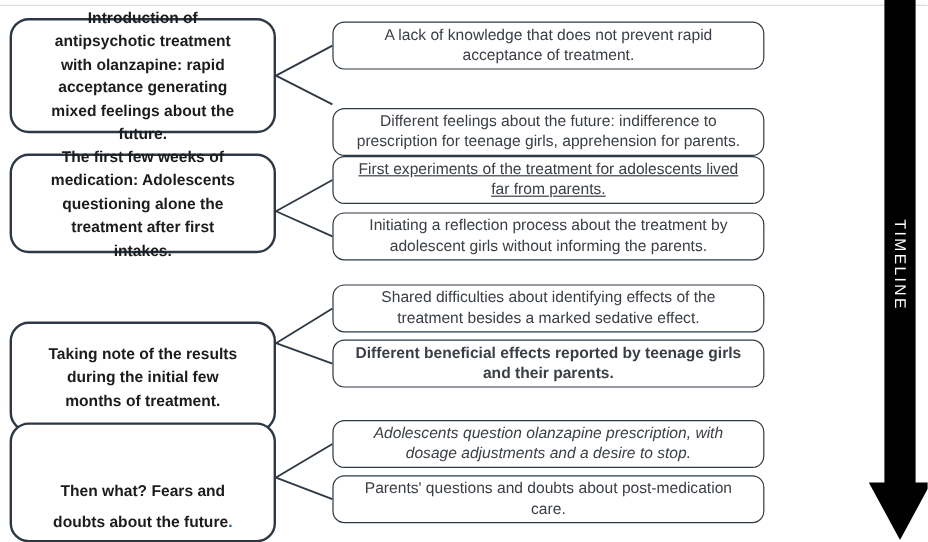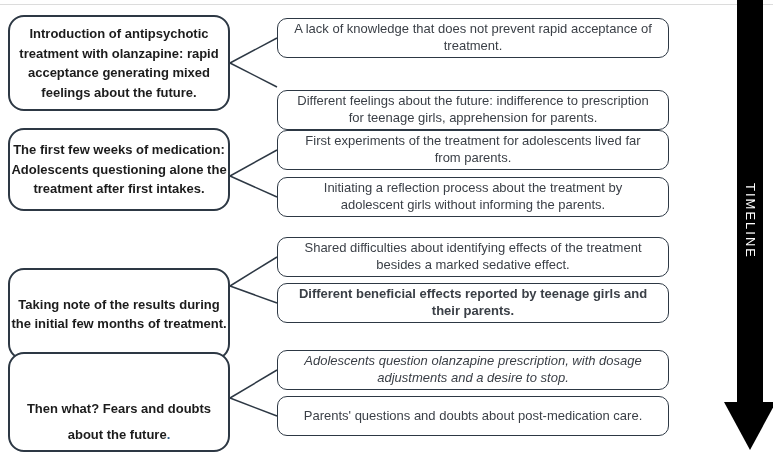--- a/index.html
+++ b/index.html
@@ -23,24 +23,24 @@
   }
   .connector-svg{
     position:absolute;left:0;top:0;width:773px;height:452px;
     color:var(--connector);
   }
   .left-box{
     position:absolute;left:8px;width:222px;box-sizing:border-box;
     background:#fff;border:2px solid var(--border);border-radius:16px;
     display:flex;align-items:center;justify-content:center;
     text-align:center;font-weight:bold;font-size:13px;line-height:1.5;
-    color:var(--left-text);padding:2px 0;
+    color:var(--left-text);padding:2px 24px;
   }
   .right-box{
-    position:absolute;left:277px;width:392px;height:40px;box-sizing:border-box;
+    position:absolute;left:277px;width:360px;height:40px;box-sizing:border-box;
     background:#fff;border:1.5px solid var(--border);border-radius:10px;
     display:flex;align-items:center;justify-content:center;
     text-align:center;font-size:13px;line-height:1.3;
     color:var(--right-text);padding:2px 14px;
   }
   .accent-period{color:var(--accent);font-weight:bold;}
   .timeline-shaft{
     position:absolute;left:737px;top:0;width:26px;height:403px;
     background:var(--arrow);
   }
@@ -80,21 +80,21 @@
 <div class="right-box" style="top:18px;">
   <span>A lack of knowledge that does not prevent rapid acceptance of treatment.</span>
 </div>
 <div class="right-box" style="top:67px;margin-top:23px;">
   <span>Different feelings about the future: indifference to prescription for teenage girls, apprehension for parents.</span>
 </div>
 
 <div class="left-box" style="top:128px;height:83px;">
   <span>The first few weeks of medication: Adolescents questioning alone the treatment after first intakes.</span>
 </div>
-<div class="right-box" style="top:130px;">
+<div class="right-box" style="top:130px;text-decoration:underline;">
   <span>First experiments of the treatment for adolescents lived far from parents.</span>
 </div>
 <div class="right-box" style="top:177px;text-align:center;">
   <span>Initiating a reflection process about the treatment by adolescent girls without informing the parents.</span>
 </div>
 
 <div class="left-box" style="top:240px;height:92px;margin-top:28px;">
   <span>Taking note of the results during the initial few months of treatment.</span>
 </div>
 <div class="right-box" style="top:237px;">

